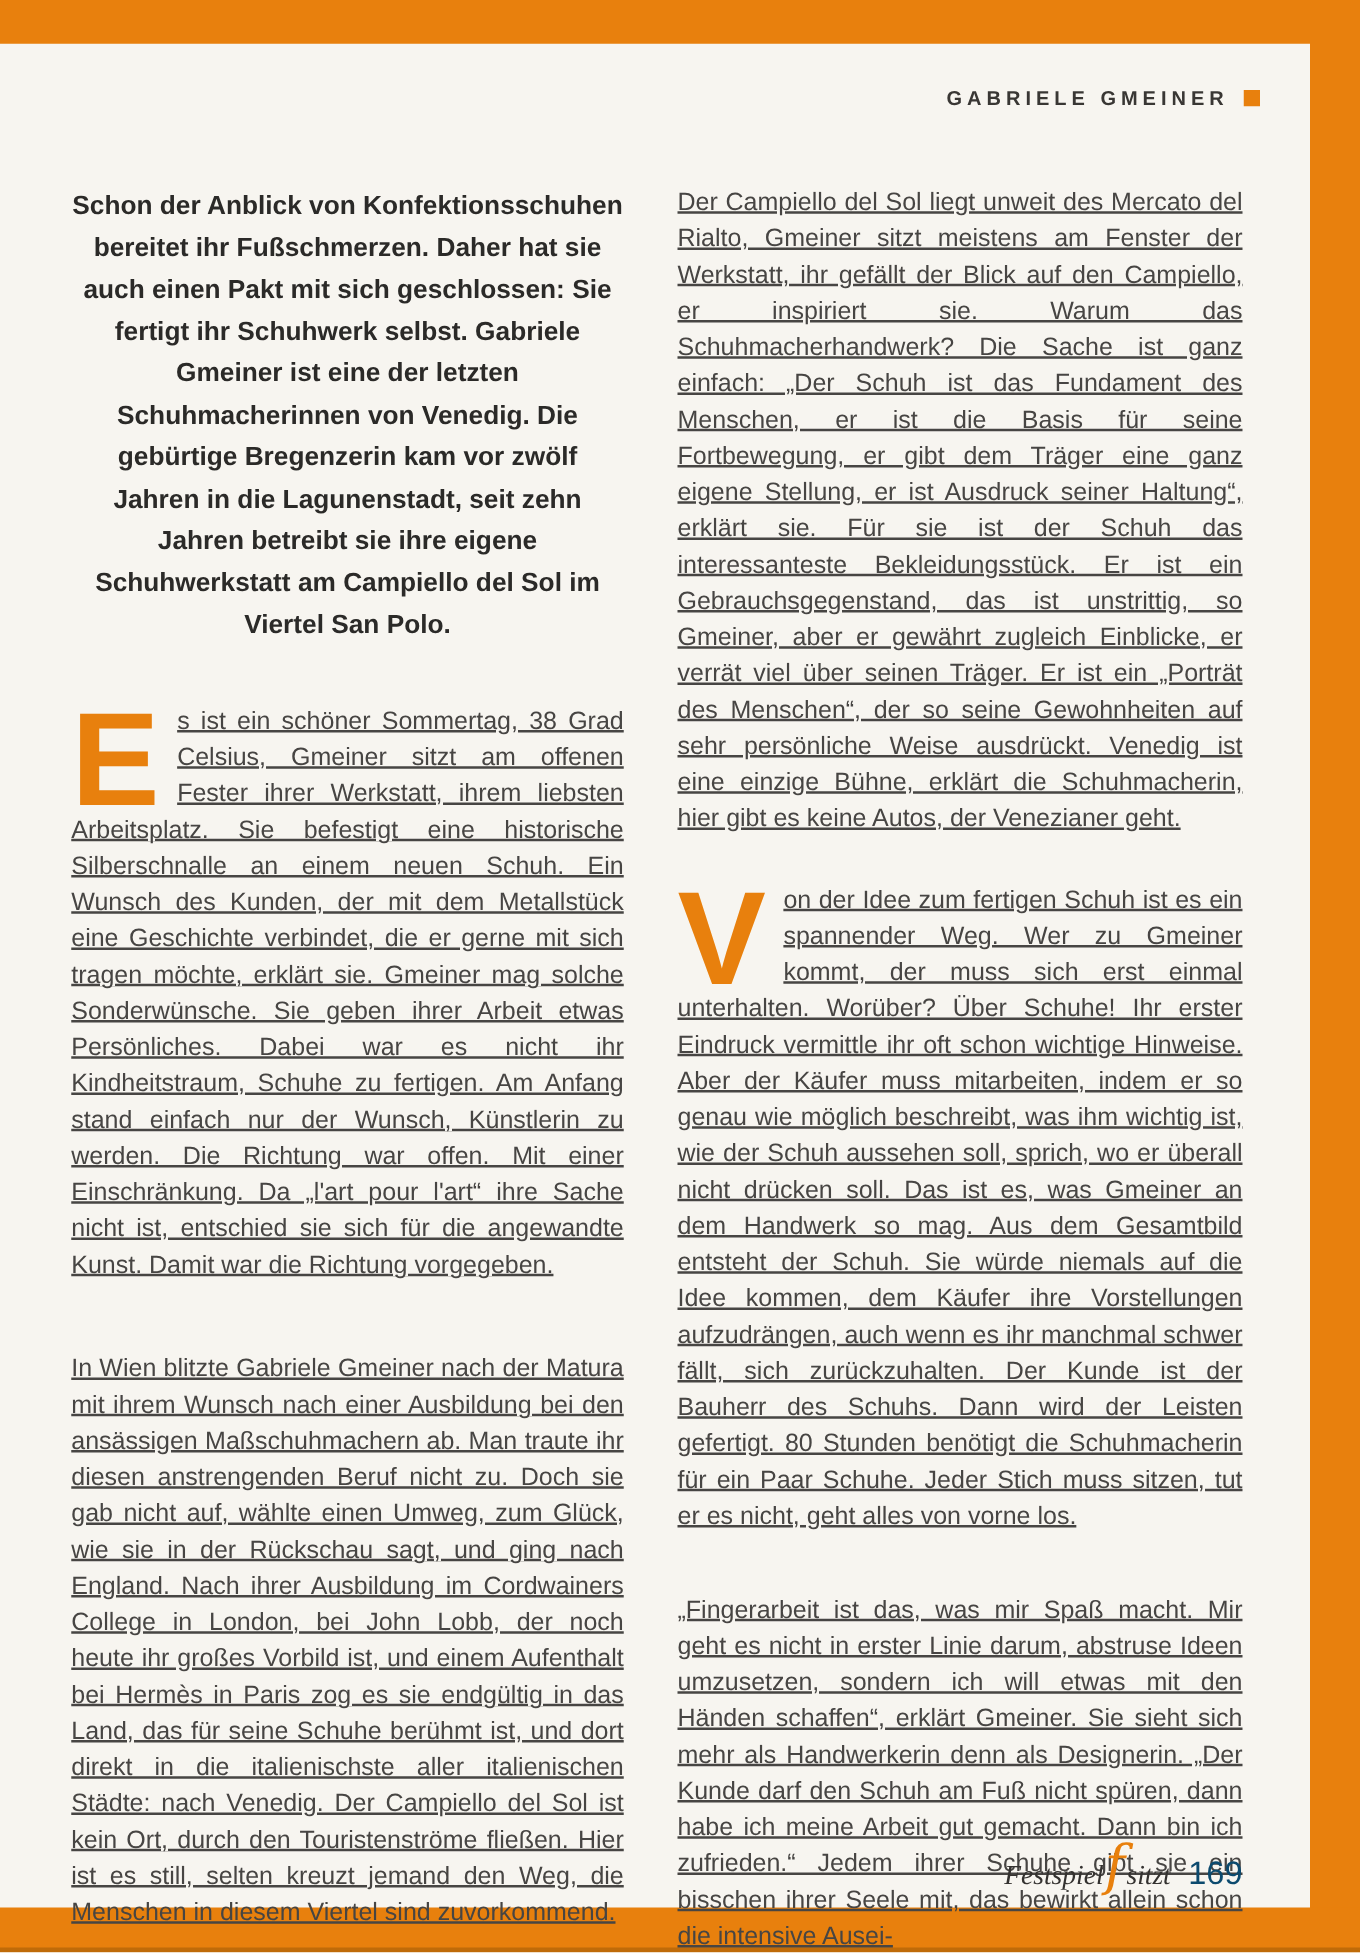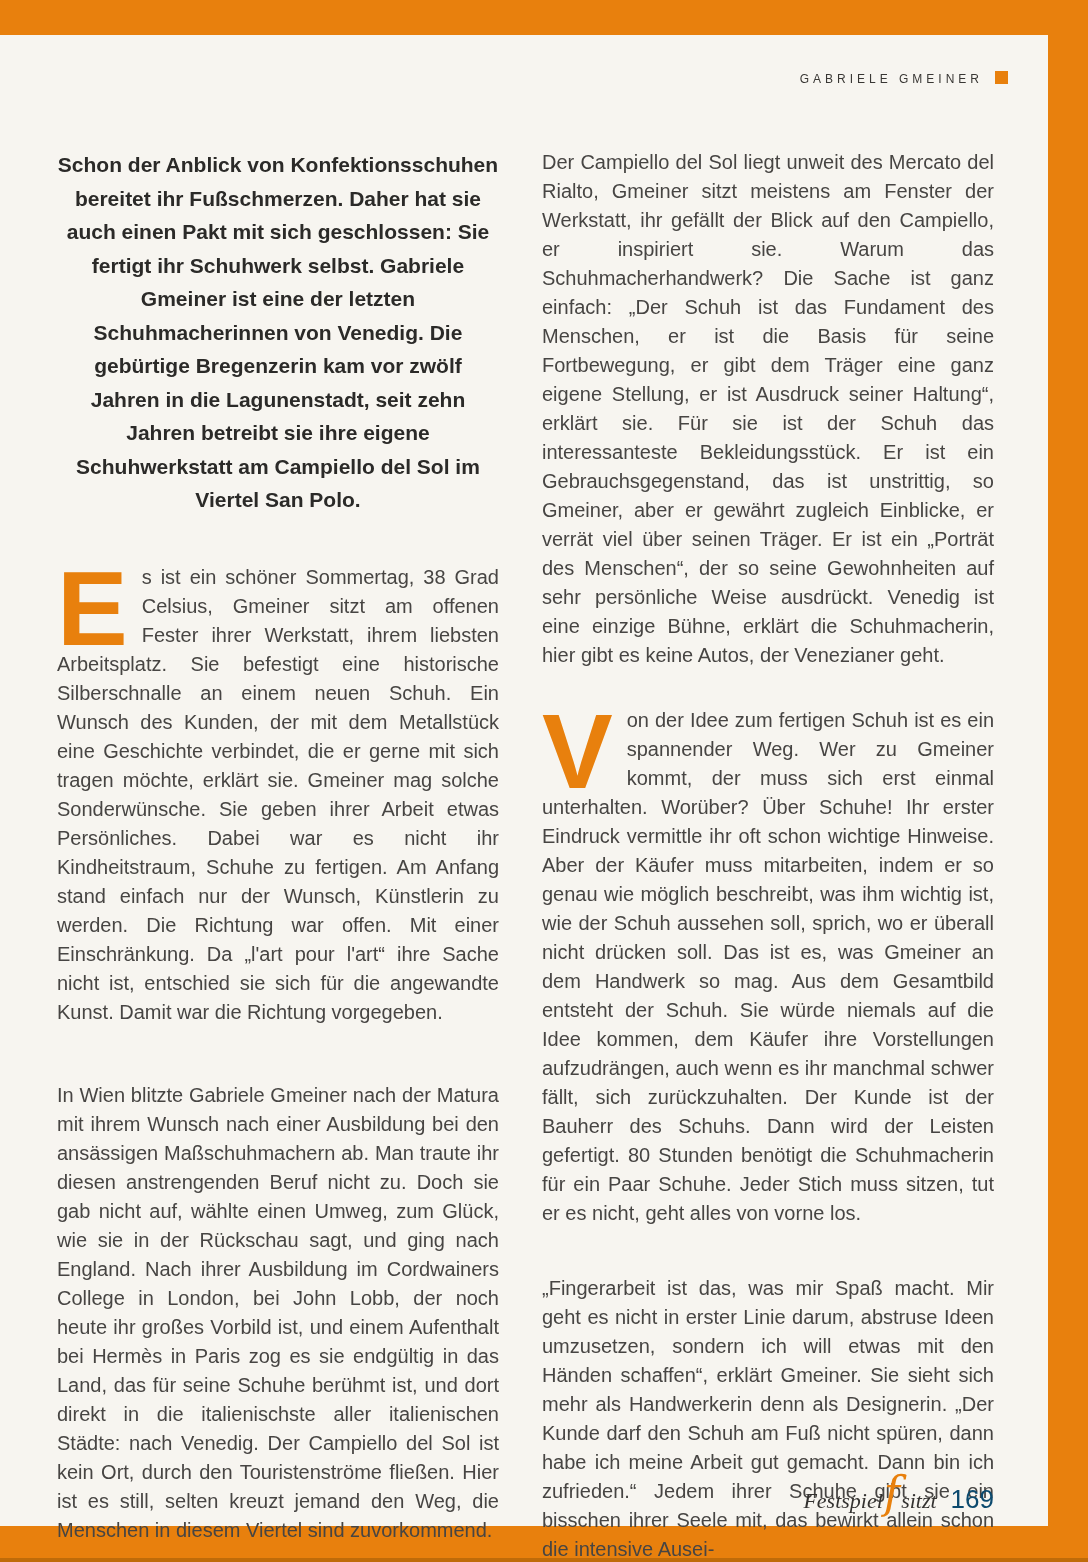--- a/index.html
+++ b/index.html
@@ -8,40 +8,40 @@
     background:#f7f5f0;
     font-family:"Liberation Sans", sans-serif;
   }
   .bar-top    { position:absolute; top:0; left:0; width:1088px; height:35px; background:var(--accent); }
   .bar-right  { position:absolute; top:0; right:0; width:40px; height:1562px; background:var(--accent); }
   .bar-bottom { position:absolute; bottom:0; left:0; width:1088px; height:36px; background:var(--accent); }
   .bar-bottom::after { content:""; position:absolute; bottom:0; left:0; width:100%; height:4px; background:#9c5a07; opacity:.55; }
 
   .running-header {
     position:absolute; top:71px; left:57px; width:951px; text-align:right;
-    font-size:12px; font-weight:400; letter-spacing:4px; color:#393734;
+    font-size:16px; font-weight:700; letter-spacing:4px; color:#393734;
     white-space:nowrap;
   }
   .running-header .square {
     display:inline-block; width:13px; height:13px; background:var(--accent);
     margin-left:12px; vertical-align:-1px;
   }
 
   .columns { position:absolute; top:148px; left:57px; display:flex; gap:43px; }
   .col-left  { width:442px; }
   .col-right { width:452px; }
 
   p { margin:0; }
   .intro {
     font-size:21px; line-height:33.5px; font-weight:700; color:#2b2a28;
     text-align:center;
   }
   .body-par {
     font-size:20px; line-height:29px; color:#474543;
-    text-align:justify; hyphens:auto;
+    text-align:justify; hyphens:auto;text-decoration:underline;
   }
   .gap-after-intro { margin-top:46px; }
   .gap-left-2     { margin-top:54px; }
   .gap-right-2    { margin-top:36px; }
   .gap-right-3    { margin-top:46px; }
 
   .dropcap {
     float:left; font-size:106px; line-height:82px; font-weight:700;
     color:var(--accent); margin:4px 14px 0 0;
   }

